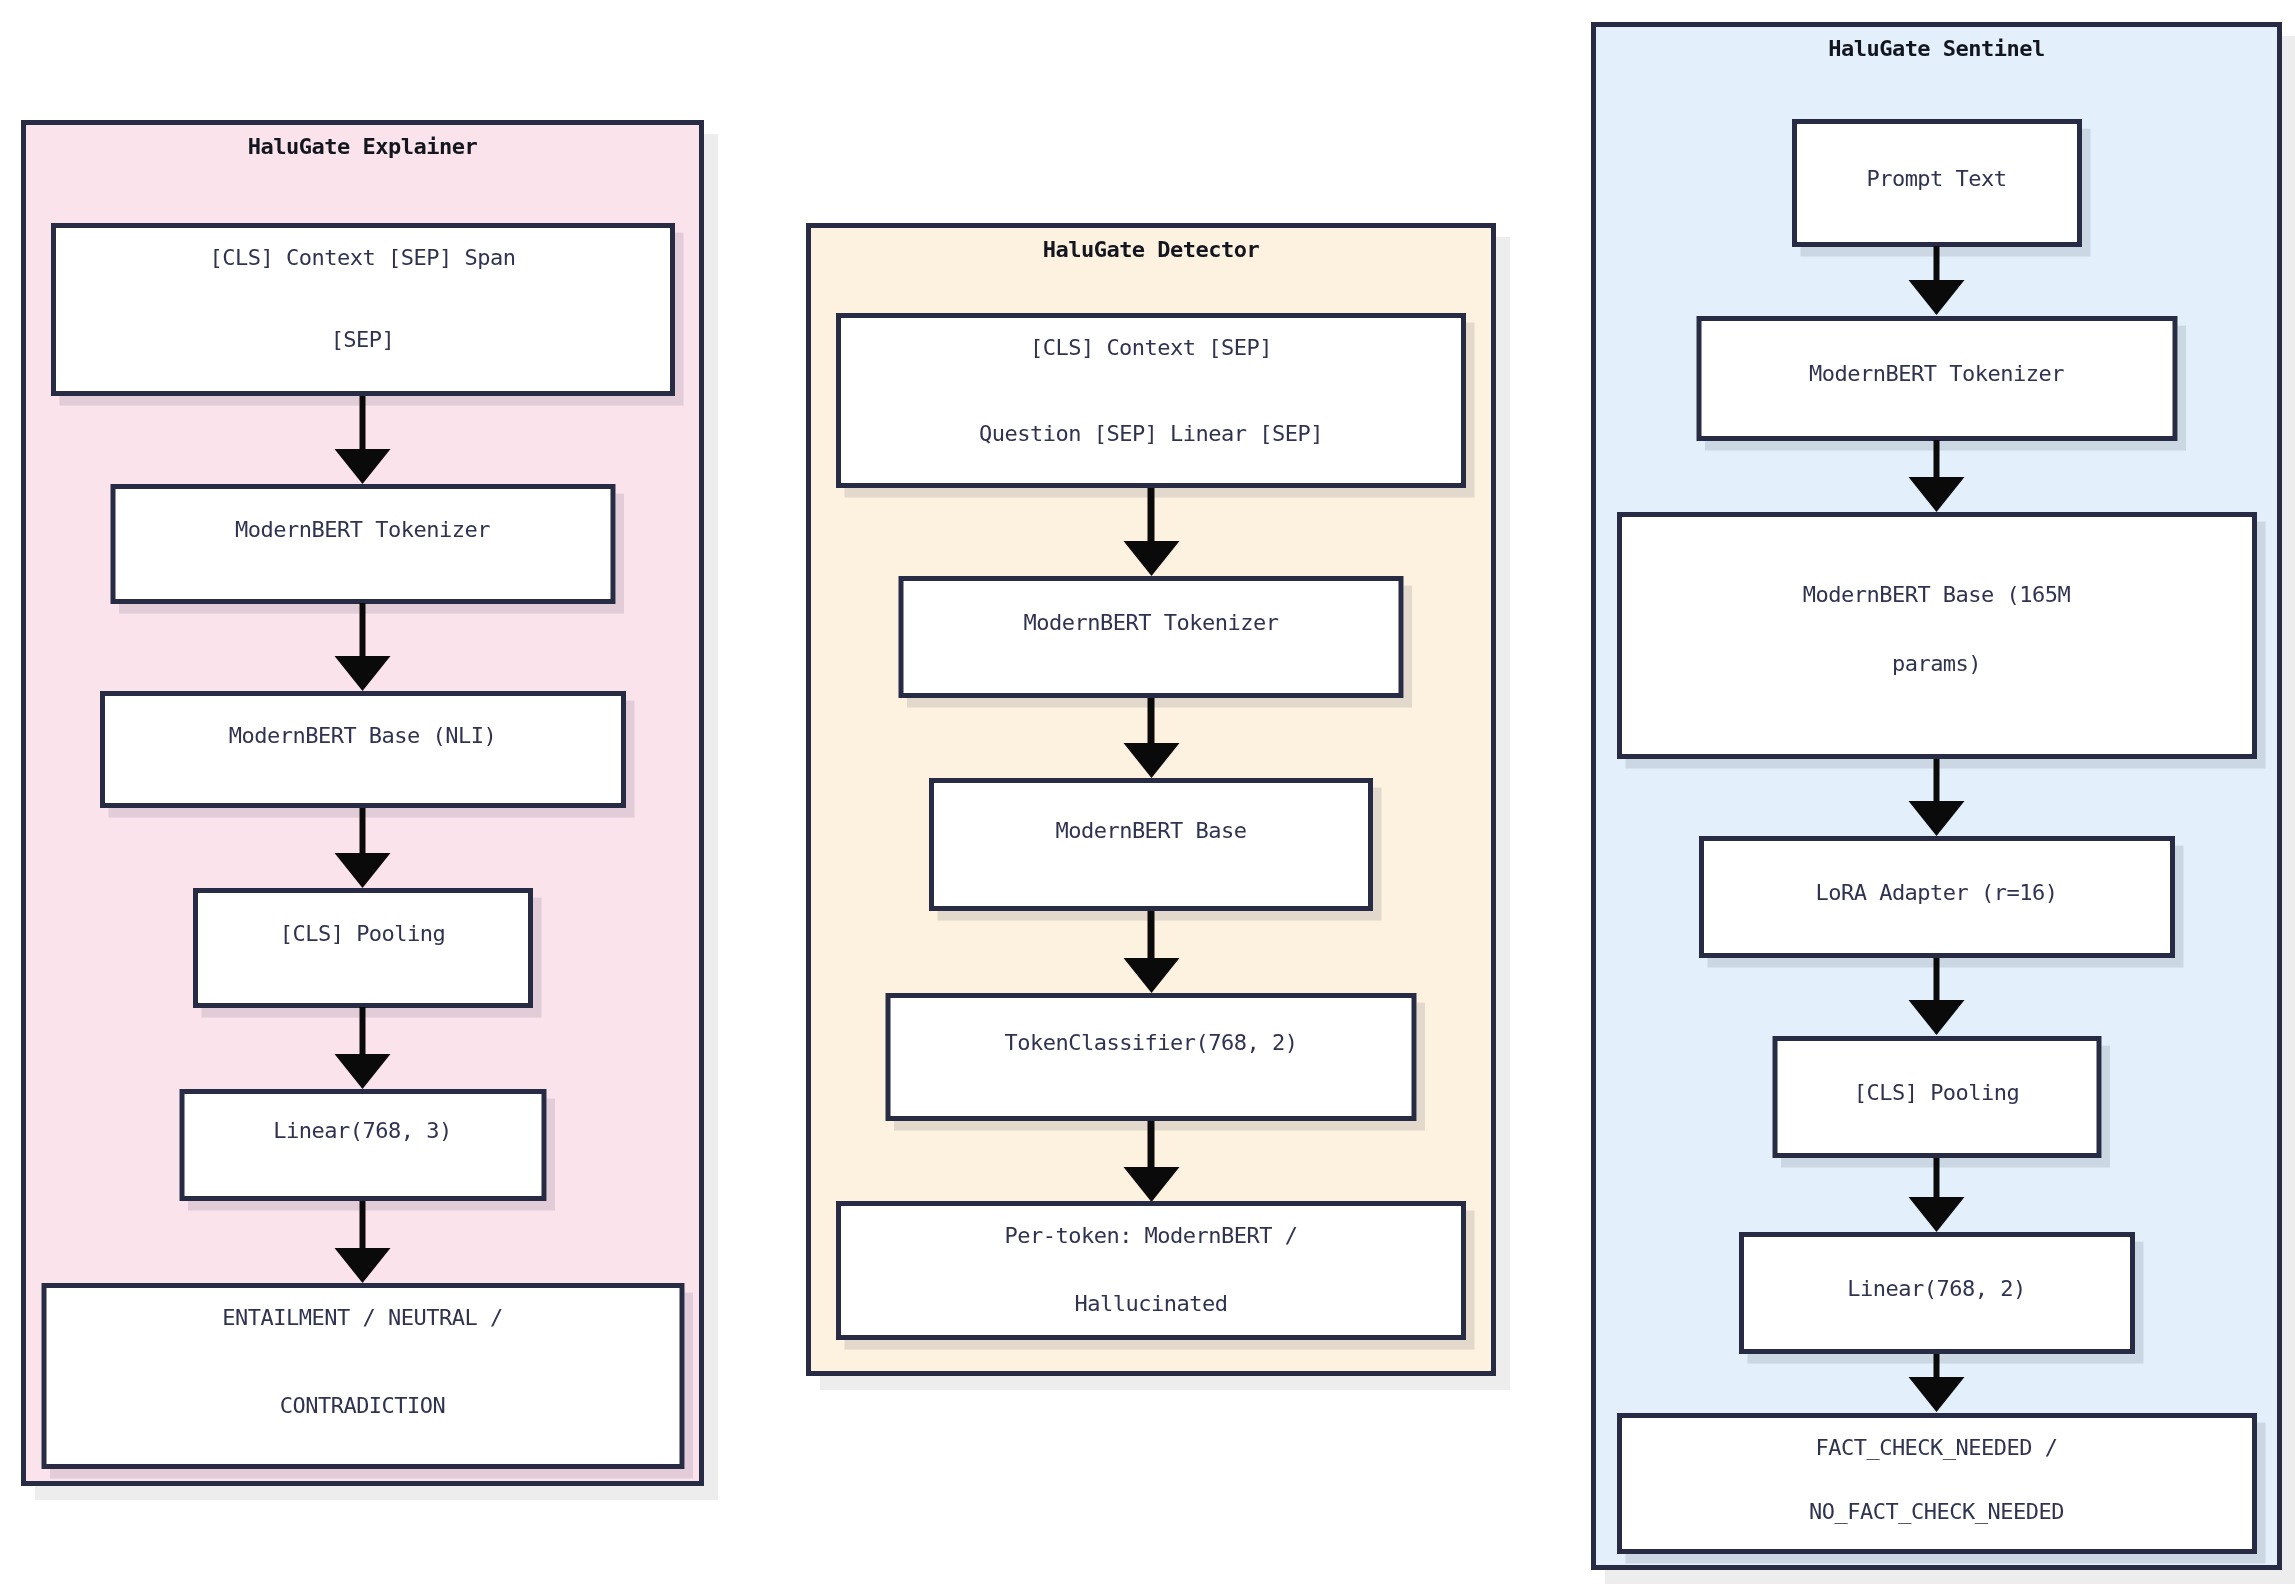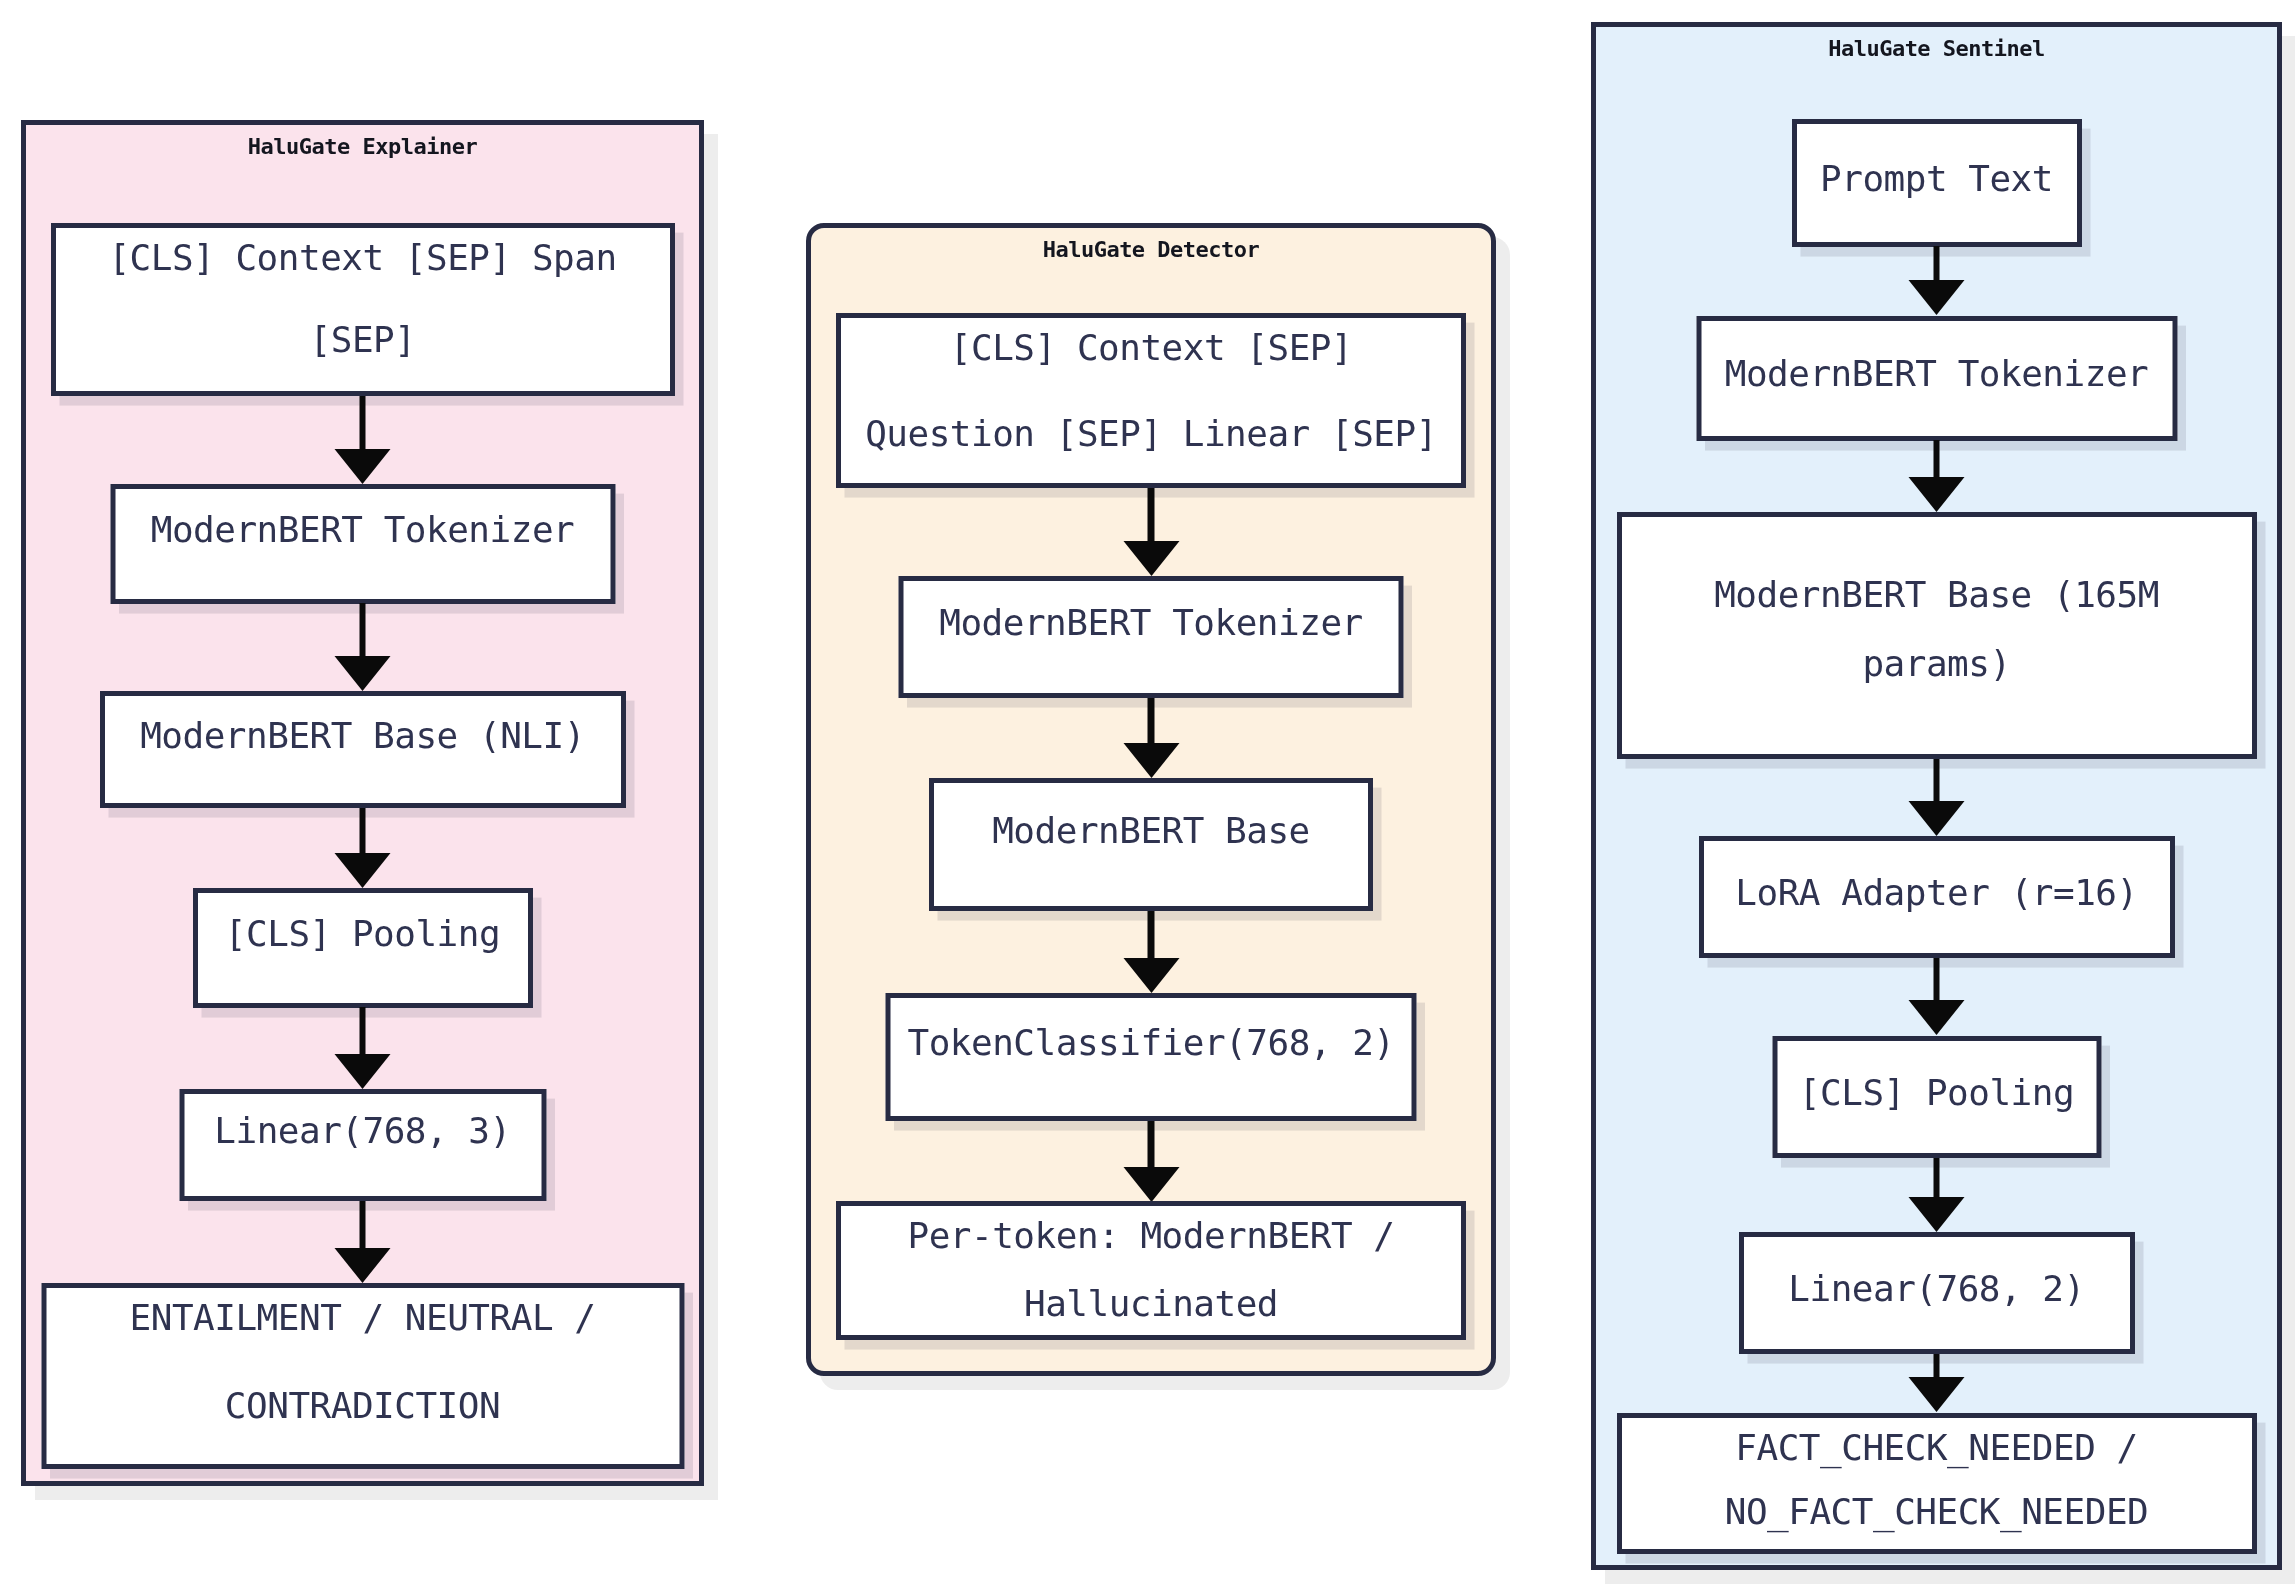--- a/index.html
+++ b/index.html
@@ -18,21 +18,21 @@
     font-size:22px;line-height:38px;font-weight:700;letter-spacing:-0.5px;
     color:var(--title-text,#14161f);
   }
   .flow{position:absolute;left:0;top:0;right:0;bottom:0}
   .box{
     position:absolute;left:50%;transform:translateX(-50%);box-sizing:border-box;
     background:var(--box-fill,#ffffff);
     border:5.3px solid var(--border,#272b43);
     box-shadow:8.5px 9.6px 0 rgba(39,43,66,0.12);
     display:flex;flex-direction:column;justify-content:center;align-items:center;
-    color:var(--box-text,#2f3350);font-size:36px;font-weight:500;letter-spacing:-0.5px;
+    color:var(--box-text,#2f3350);font-size:22px;font-weight:500;letter-spacing:-0.5px;
     text-align:center;
   }
   .line{display:block;line-height:60px;white-space:pre}
   .arrow{
     position:absolute;left:50%;transform:translateX(-50%);width:55px;
     display:flex;flex-direction:column;align-items:center;
   }
   .arrow::before{content:"";width:6.4px;flex:1;background:var(--arrow,#0a0a0a)}
   .arrow::after{
     content:"";width:0;height:0;
@@ -111,21 +111,21 @@
           <span class="line">Linear(768, 3)</span>
         </div>
         <span class="arrow"></span>
         <div class="box">
           <span class="line">ENTAILMENT / NEUTRAL /</span>
           <span class="line">CONTRADICTION</span>
         </div>
       </div>
   </section>
 
-  <section id="panel-detector" class="panel" style="background: rgb(253, 241, 224); border-radius: 18px;">
+  <section id="panel-detector" class="panel" style="background: rgb(253, 241, 224);">
     <h2>HaluGate Detector</h2>
     <div class="flow">
         <div class="box">
           <span class="line">[CLS] Context [SEP]</span>
           <span class="line">Question [SEP] Linear [SEP]</span>
         </div>
         <span class="arrow"></span>
         <div class="box">
           <span class="line">ModernBERT Tokenizer</span>
         </div>

